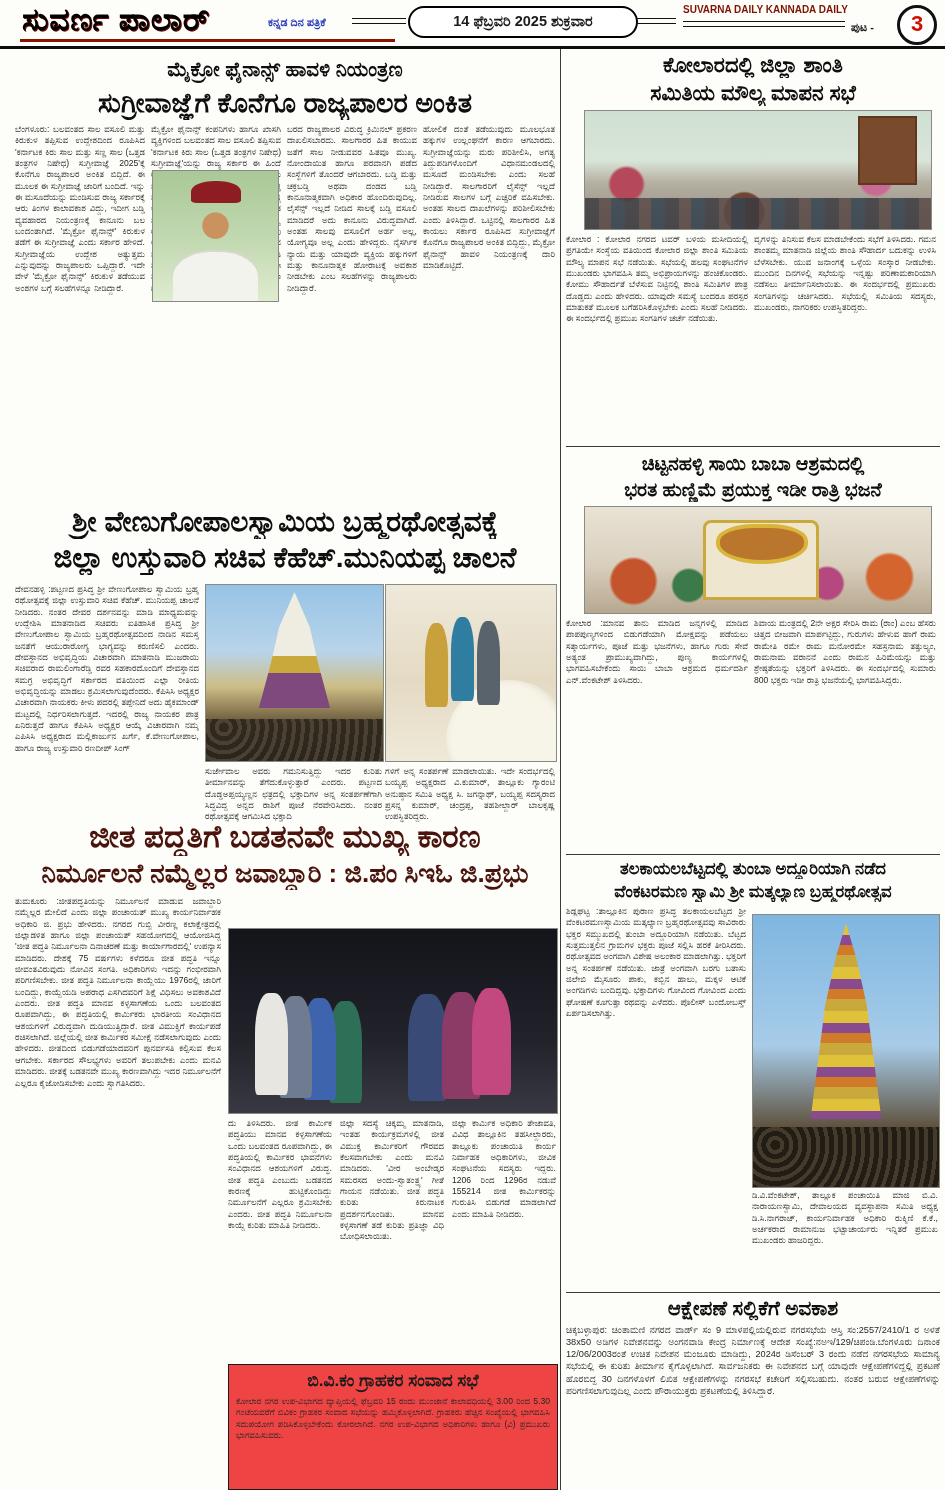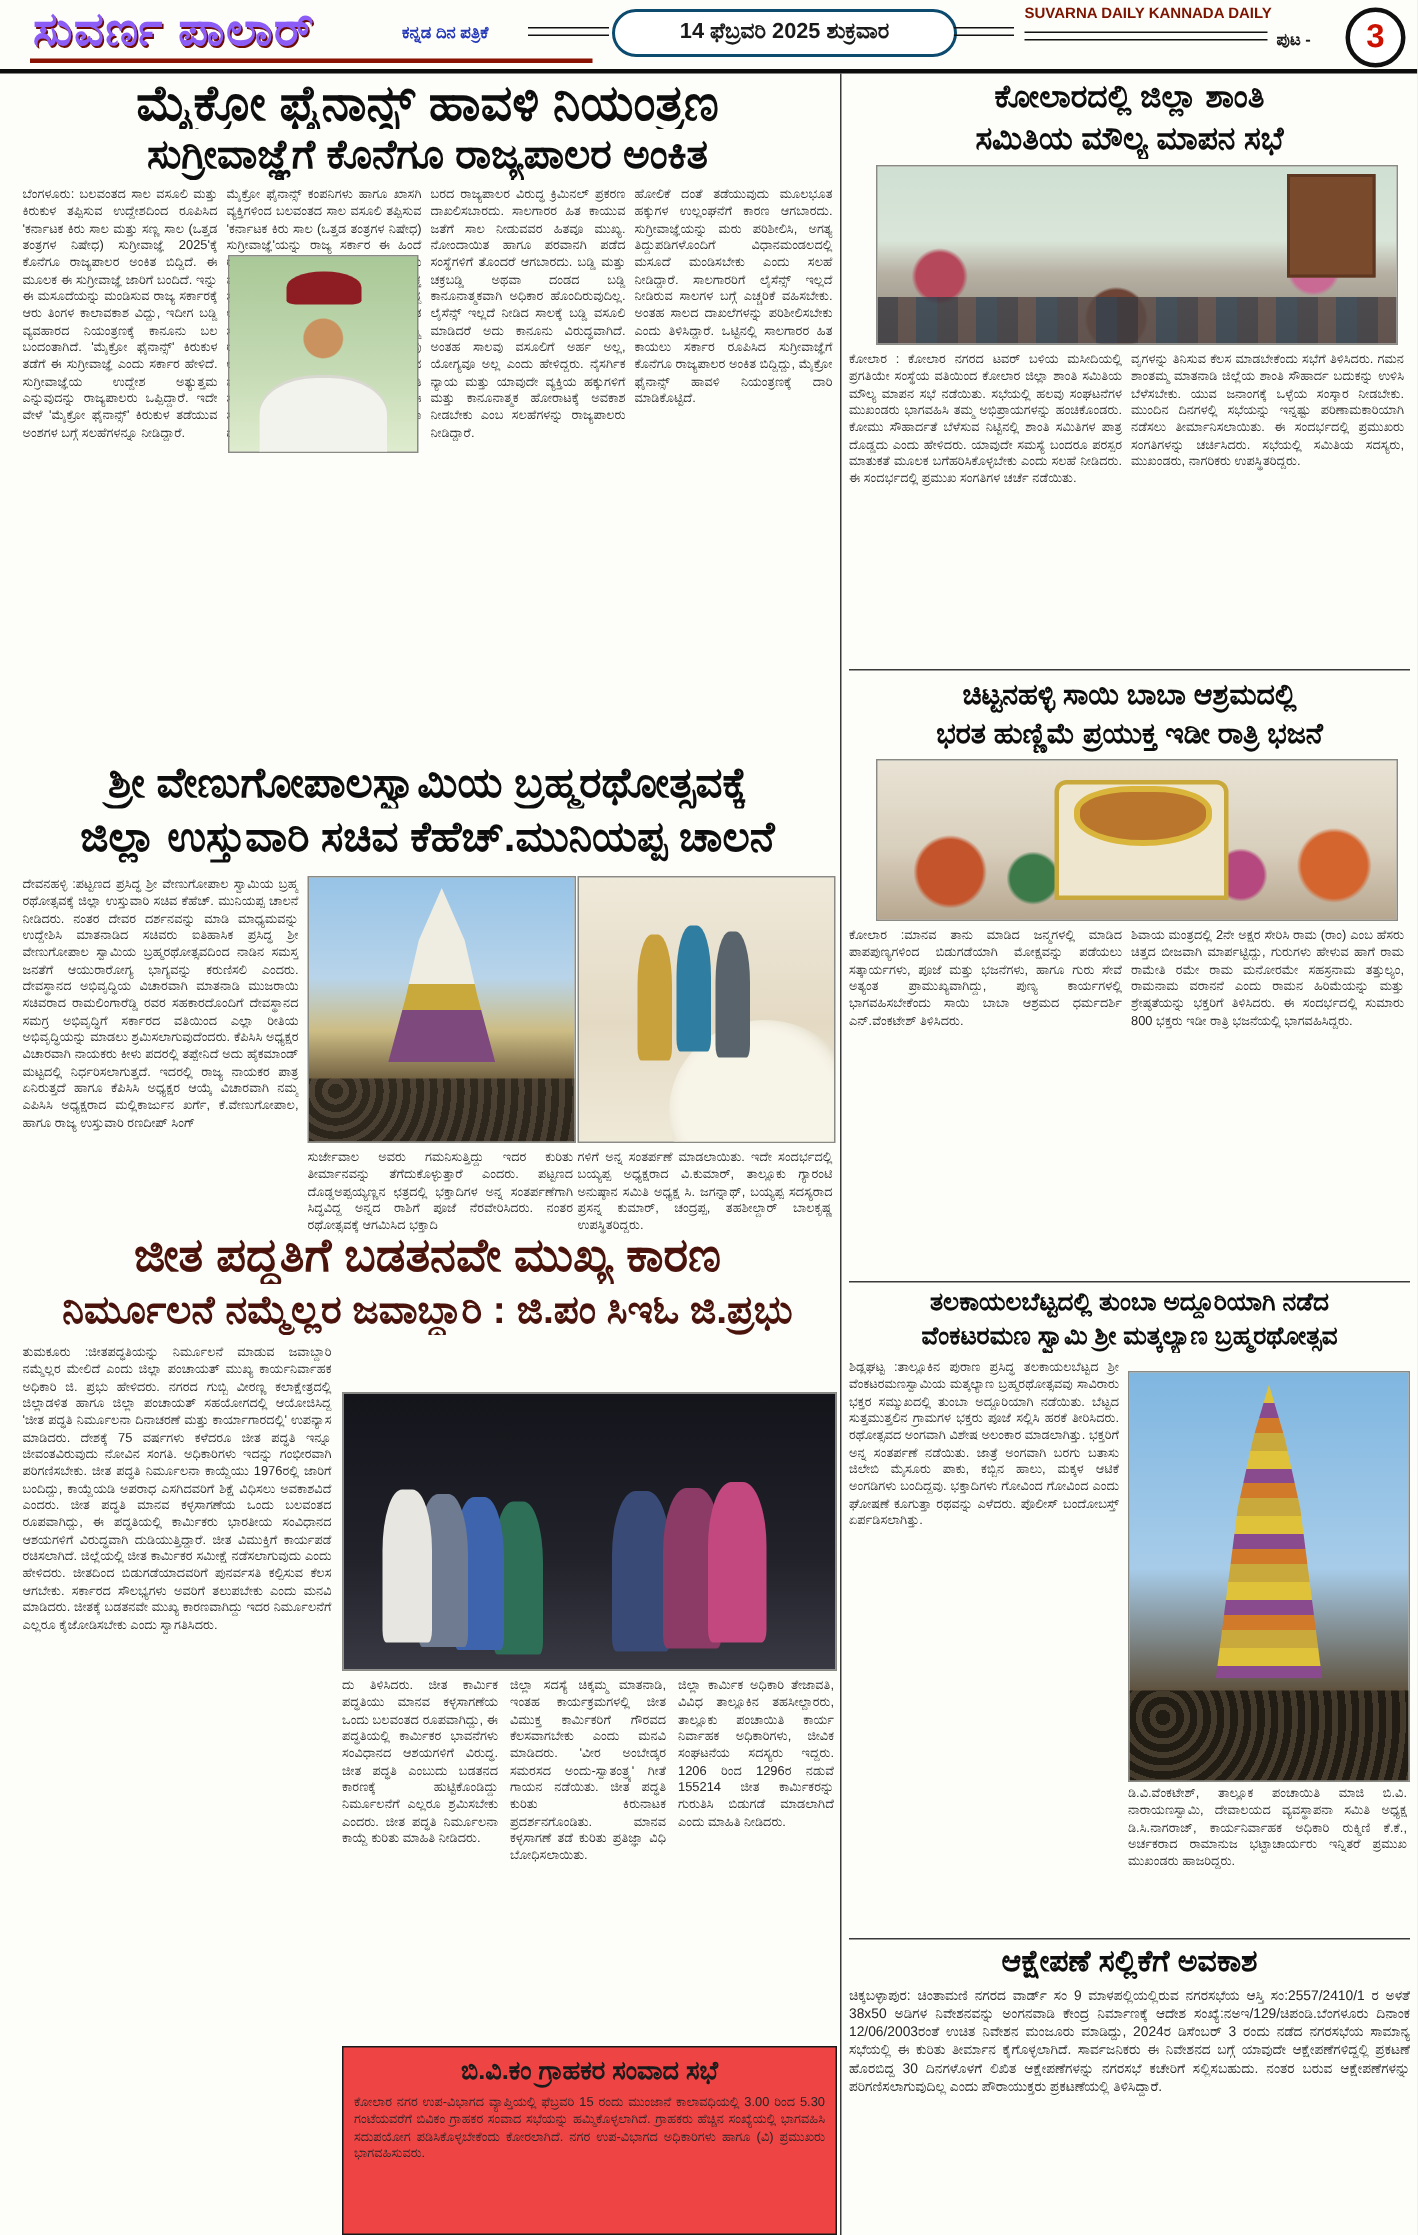--- a/index.html
+++ b/index.html
@@ -7,25 +7,25 @@
         font-family:"Liberation Sans",sans-serif;color:#1b1b1b;overflow:hidden;}
   .abs{position:absolute;}
   .clip{overflow:hidden;}
   .ctr{text-align:center;}
   .hl{font-weight:bold;color:#0e0e0e;}
   .hl-maroon{font-weight:bold;color:#4a140c;}
   .body-col{font-size:8.6px;line-height:1.32;text-align:justify;color:#262626;overflow:hidden;}
   .photo{position:absolute;border:1px solid #8a8a84;overflow:hidden;}
 
   
-  .mast-title{font-size:31px;font-weight:bold;color:#8b5cf6;letter-spacing:1px;white-space:nowrap;
+  .mast-title{font-size:31px;font-weight:bold;color:#000000;letter-spacing:1px;white-space:nowrap;
               text-shadow:1px 1px 0 #6d0c04;}
   .mast-underline{background:#8a1200;}
   .mast-sub{font-size:11px;font-weight:bold;color:#2438b8;white-space:nowrap;}
-  .pill{border:2px solid #0c4a6e;border-radius:16px;font-size:14.5px;font-weight:bold;
+  .pill{border:2px solid #000000;border-radius:16px;font-size:14.5px;font-weight:bold;
         line-height:27px;text-align:center;background:#fff;}
   .dline{border-top:1.5px solid #111;border-bottom:1.5px solid #111;height:4px;}
   .eng-title{font-size:10px;font-weight:bold;color:#7c1400;white-space:nowrap;}
   .page-label{font-size:11px;font-weight:bold;}
   .badge{width:34px;height:34px;border:3px solid #101010;border-radius:50%;
          color:#cc1100;font-size:22px;font-weight:bold;text-align:center;line-height:31px;background:#fff;}
   .rule{background:#0d0d0d;}
   .vrule{background:#3a3a3a;}
   .hdiv{background:#3a3a3a;}
 
@@ -101,21 +101,21 @@
     <div class="abs pill clip" style="left:408px;top:6px;width:226px;height:28px;">14 ಫೆಬ್ರವರಿ 2025 ಶುಕ್ರವಾರ</div>
     <div class="abs dline" style="left:636px;top:18px;width:40px;"></div>
     <div class="abs eng-title clip" style="left:683px;top:4px;width:222px;height:14px;">SUVARNA DAILY KANNADA DAILY</div>
     <div class="abs dline" style="left:683px;top:21px;width:162px;"></div>
     <div class="abs page-label" style="left:851px;top:21px;">ಪುಟ -</div>
     <div class="abs badge" style="left:897px;top:5px;">3</div>
   </div>
   <div class="abs rule" style="left:0;top:46px;width:945px;height:3px;"></div>
   <div class="abs vrule" style="left:560px;top:49px;width:1px;height:1441px;"></div>
 
-  <div class="abs hl ctr clip" style="left:15px;top:54px;width:540px;height:32px;font-size:33px;line-height:30px;">ಮೈಕ್ರೋ ಫೈನಾನ್ಸ್ ಹಾವಳಿ ನಿಯಂತ್ರಣ</div>
+  <div class="abs hl ctr clip" style="left:15px;top:54px;width:540px;height:32px;font-size:20px;line-height:30px;">ಮೈಕ್ರೋ ಫೈನಾನ್ಸ್ ಹಾವಳಿ ನಿಯಂತ್ರಣ</div>
   <div class="abs hl ctr clip" style="left:15px;top:88px;width:540px;height:32px;font-size:27px;line-height:30px;">ಸುಗ್ರೀವಾಜ್ಞೆಗೆ ಕೊನೆಗೂ ರಾಜ್ಯಪಾಲರ ಅಂಕಿತ</div>
   <div class="abs body-col" style="left:15px;top:124px;width:130px;height:376px;">ಬೆಂಗಳೂರು: ಬಲವಂತದ ಸಾಲ ವಸೂಲಿ ಮತ್ತು ಕಿರುಕುಳ ತಪ್ಪಿಸುವ ಉದ್ದೇಶದಿಂದ ರೂಪಿಸಿದ 'ಕರ್ನಾಟಕ ಕಿರು ಸಾಲ ಮತ್ತು ಸಣ್ಣ ಸಾಲ (ಒತ್ತಡ ತಂತ್ರಗಳ ನಿಷೇಧ) ಸುಗ್ರೀವಾಜ್ಞೆ 2025'ಕ್ಕೆ ಕೊನೆಗೂ ರಾಜ್ಯಪಾಲರ ಅಂಕಿತ ಬಿದ್ದಿದೆ. ಈ ಮೂಲಕ ಈ ಸುಗ್ರೀವಾಜ್ಞೆ ಜಾರಿಗೆ ಬಂದಿದೆ. ಇನ್ನು ಈ ಮಸೂದೆಯನ್ನು ಮಂಡಿಸುವ ರಾಜ್ಯ ಸರ್ಕಾರಕ್ಕೆ ಆರು ತಿಂಗಳ ಕಾಲಾವಕಾಶ ವಿದ್ದು, ಇದೀಗ ಬಡ್ಡಿ ವ್ಯವಹಾರದ ನಿಯಂತ್ರಣಕ್ಕೆ ಕಾನೂನು ಬಲ ಬಂದಂತಾಗಿದೆ. 'ಮೈಕ್ರೋ ಫೈನಾನ್ಸ್' ಕಿರುಕುಳ ತಡೆಗೆ ಈ ಸುಗ್ರೀವಾಜ್ಞೆ ಎಂದು ಸರ್ಕಾರ ಹೇಳಿದೆ. ಸುಗ್ರೀವಾಜ್ಞೆಯ ಉದ್ದೇಶ ಅತ್ಯುತ್ತಮ ಎನ್ನುವುದನ್ನು ರಾಜ್ಯಪಾಲರು ಒಪ್ಪಿದ್ದಾರೆ. ಇದೇ ವೇಳೆ 'ಮೈಕ್ರೋ ಫೈನಾನ್ಸ್' ಕಿರುಕುಳ ತಡೆಯುವ ಅಂಶಗಳ ಬಗ್ಗೆ ಸಲಹೆಗಳನ್ನೂ ನೀಡಿದ್ದಾರೆ.</div>
   <div class="abs body-col" style="left:151px;top:124px;width:130px;height:376px;">ಮೈಕ್ರೋ ಫೈನಾನ್ಸ್ ಕಂಪನಿಗಳು ಹಾಗೂ ಖಾಸಗಿ ವ್ಯಕ್ತಿಗಳಿಂದ ಬಲವಂತದ ಸಾಲ ವಸೂಲಿ ತಪ್ಪಿಸುವ 'ಕರ್ನಾಟಕ ಕಿರು ಸಾಲ (ಒತ್ತಡ ತಂತ್ರಗಳ ನಿಷೇಧ) ಸುಗ್ರೀವಾಜ್ಞೆ'ಯನ್ನು ರಾಜ್ಯ ಸರ್ಕಾರ ಈ ಹಿಂದೆ ರಾಜಭವನಕ್ಕೆ ಕಳುಹಿಸಿತ್ತು. ಬಳಿಕ ರಾಜ್ಯಪಾಲರು ವಾಪಸ್ ಕಳುಹಿಸಿದ್ದರು. ಇಲಾಖೆಯಿಂದ ಸೂಕ್ತ ಸ್ಪಷ್ಟೀಕರಣ ನೀಡಲಾಗಿತ್ತು. ಅವರು ಎತ್ತಿದ್ದ ಆಕ್ಷೇಪಗಳಿಗೆ ವಿವರವಾದ ಸ್ಪಷ್ಟೀಕರಣ ಸಹಿತ ಸುಗ್ರೀವಾಜ್ಞೆಯನ್ನು ಫೆ.11ರಂದು ಮತ್ತೊಮ್ಮೆ ರಾಜ್ಯಪಾಲರಿಗೆ ರವಾನಿಸಿತ್ತು. ಹೀಗಾಗಿ ಸದ್ಯ ಕೆಲವು ಉಪಯುಕ್ತ ಬದಲಾವಣೆಗಳನ್ನು ಸೂಚಿಸುವ ಮೂಲಕ ಸುಗ್ರೀವಾಜ್ಞೆಗೆ ರಾಜ್ಯಪಾಲರು ಸಮ್ಮತಿ ಸೂಚಿಸಿದ್ದಾರೆ. ರಾಜ್ಯಪಾಲರ ಸಲಹೆಗಳೇನು?: ಈ ಸುಗ್ರೀವಾಜ್ಞೆಯನ್ನು ತಪ್ಪು ಗ್ರಹಿಕೆ ಅಥವಾ ದುರ್ಬಳಕೆ ಮಾಡಿಕೊಂಡು ಆರೋಪಿ</div>
   <div class="abs body-col" style="left:287px;top:124px;width:130px;height:376px;">ಬರದ ರಾಜ್ಯಪಾಲರ ವಿರುದ್ಧ ಕ್ರಿಮಿನಲ್ ಪ್ರಕರಣ ದಾಖಲಿಸಬಾರದು. ಸಾಲಗಾರರ ಹಿತ ಕಾಯುವ ಜತೆಗೆ ಸಾಲ ನೀಡುವವರ ಹಿತವೂ ಮುಖ್ಯ. ನೋಂದಾಯಿತ ಹಾಗೂ ಪರವಾನಗಿ ಪಡೆದ ಸಂಸ್ಥೆಗಳಿಗೆ ತೊಂದರೆ ಆಗಬಾರದು. ಬಡ್ಡಿ ಮತ್ತು ಚಕ್ರಬಡ್ಡಿ ಅಥವಾ ದಂಡದ ಬಡ್ಡಿ ಕಾನೂನಾತ್ಮಕವಾಗಿ ಅಧಿಕಾರ ಹೊಂದಿರುವುದಿಲ್ಲ. ಲೈಸೆನ್ಸ್ ಇಲ್ಲದೆ ನೀಡಿದ ಸಾಲಕ್ಕೆ ಬಡ್ಡಿ ವಸೂಲಿ ಮಾಡಿದರೆ ಅದು ಕಾನೂನು ವಿರುದ್ಧವಾಗಿದೆ. ಅಂತಹ ಸಾಲವು ವಸೂಲಿಗೆ ಅರ್ಹ ಅಲ್ಲ, ಯೋಗ್ಯವೂ ಅಲ್ಲ ಎಂದು ಹೇಳಿದ್ದರು. ನೈಸರ್ಗಿಕ ನ್ಯಾಯ ಮತ್ತು ಯಾವುದೇ ವ್ಯಕ್ತಿಯ ಹಕ್ಕುಗಳಿಗೆ ಮತ್ತು ಕಾನೂನಾತ್ಮಕ ಹೋರಾಟಕ್ಕೆ ಅವಕಾಶ ನೀಡಬೇಕು ಎಂಬ ಸಲಹೆಗಳನ್ನು ರಾಜ್ಯಪಾಲರು ನೀಡಿದ್ದಾರೆ.</div>
   <div class="abs body-col" style="left:423px;top:124px;width:132px;height:376px;">ಹೋಲಿಕೆ ದಂತೆ ತಡೆಯುವುದು ಮೂಲಭೂತ ಹಕ್ಕುಗಳ ಉಲ್ಲಂಘನೆಗೆ ಕಾರಣ ಆಗಬಾರದು. ಸುಗ್ರೀವಾಜ್ಞೆಯನ್ನು ಮರು ಪರಿಶೀಲಿಸಿ, ಅಗತ್ಯ ತಿದ್ದುಪಡಿಗಳೊಂದಿಗೆ ವಿಧಾನಮಂಡಲದಲ್ಲಿ ಮಸೂದೆ ಮಂಡಿಸಬೇಕು ಎಂದು ಸಲಹೆ ನೀಡಿದ್ದಾರೆ. ಸಾಲಗಾರರಿಗೆ ಲೈಸೆನ್ಸ್ ಇಲ್ಲದೆ ನೀಡಿರುವ ಸಾಲಗಳ ಬಗ್ಗೆ ಎಚ್ಚರಿಕೆ ವಹಿಸಬೇಕು. ಅಂತಹ ಸಾಲದ ದಾಖಲೆಗಳನ್ನು ಪರಿಶೀಲಿಸಬೇಕು ಎಂದು ತಿಳಿಸಿದ್ದಾರೆ. ಒಟ್ಟಿನಲ್ಲಿ ಸಾಲಗಾರರ ಹಿತ ಕಾಯಲು ಸರ್ಕಾರ ರೂಪಿಸಿದ ಸುಗ್ರೀವಾಜ್ಞೆಗೆ ಕೊನೆಗೂ ರಾಜ್ಯಪಾಲರ ಅಂಕಿತ ಬಿದ್ದಿದ್ದು, ಮೈಕ್ರೋ ಫೈನಾನ್ಸ್ ಹಾವಳಿ ನಿಯಂತ್ರಣಕ್ಕೆ ದಾರಿ ಮಾಡಿಕೊಟ್ಟಿದೆ.</div>
   <div class="photo ph-governor" style="left:152px;top:170px;width:125px;height:130px;"></div>
 
   <div class="abs hl ctr clip" style="left:15px;top:506px;width:540px;height:33px;font-size:28px;line-height:31px;">ಶ್ರೀ ವೇಣುಗೋಪಾಲಸ್ವಾಮಿಯ ಬ್ರಹ್ಮರಥೋತ್ಸವಕ್ಕೆ</div>
   <div class="abs hl ctr clip" style="left:15px;top:542px;width:540px;height:33px;font-size:28px;line-height:31px;">ಜಿಲ್ಲಾ ಉಸ್ತುವಾರಿ ಸಚಿವ ಕೆಹೆಚ್.ಮುನಿಯಪ್ಪ ಚಾಲನೆ</div>
   <div class="abs body-col" style="left:15px;top:584px;width:184px;height:264px;">ದೇವನಹಳ್ಳಿ :ಪಟ್ಟಣದ ಪ್ರಸಿದ್ಧ ಶ್ರೀ ವೇಣುಗೋಪಾಲ ಸ್ವಾಮಿಯ ಬ್ರಹ್ಮ ರಥೋತ್ಸವಕ್ಕೆ ಜಿಲ್ಲಾ ಉಸ್ತುವಾರಿ ಸಚಿವ ಕೆಹೆಚ್. ಮುನಿಯಪ್ಪ ಚಾಲನೆ ನೀಡಿದರು. ನಂತರ ದೇವರ ದರ್ಶನವನ್ನು ಮಾಡಿ ಮಾಧ್ಯಮವನ್ನು ಉದ್ದೇಶಿಸಿ ಮಾತನಾಡಿದ ಸಚಿವರು ಐತಿಹಾಸಿಕ ಪ್ರಸಿದ್ಧ ಶ್ರೀ ವೇಣುಗೋಪಾಲ ಸ್ವಾಮಿಯ ಬ್ರಹ್ಮರಥೋತ್ಸವದಿಂದ ನಾಡಿನ ಸಮಸ್ತ ಜನತೆಗೆ ಆಯುರಾರೋಗ್ಯ ಭಾಗ್ಯವನ್ನು ಕರುಣಿಸಲಿ ಎಂದರು. ದೇವಸ್ಥಾನದ ಅಭಿವೃದ್ಧಿಯ ವಿಚಾರವಾಗಿ ಮಾತನಾಡಿ ಮುಜರಾಯಿ ಸಚಿವರಾದ ರಾಮಲಿಂಗಾರೆಡ್ಡಿ ರವರ ಸಹಕಾರದೊಂದಿಗೆ ದೇವಸ್ಥಾನದ ಸಮಗ್ರ ಅಭಿವೃದ್ಧಿಗೆ ಸರ್ಕಾರದ ವತಿಯಿಂದ ಎಲ್ಲಾ ರೀತಿಯ ಅಭಿವೃದ್ಧಿಯನ್ನು ಮಾಡಲು ಶ್ರಮಿಸಲಾಗುವುದೆಂದರು. ಕೆಪಿಸಿಸಿ ಅಧ್ಯಕ್ಷರ ವಿಚಾರವಾಗಿ ನಾಯಕರು ಕೀಳು ಪದರಲ್ಲಿ ತಪ್ಪೇನಿದೆ ಅದು ಹೈಕಮಾಂಡ್ ಮಟ್ಟದಲ್ಲಿ ನಿರ್ಧರಿಸಲಾಗುತ್ತದೆ. ಇದರಲ್ಲಿ ರಾಜ್ಯ ನಾಯಕರ ಪಾತ್ರ ಏನಿರುತ್ತದೆ ಹಾಗೂ ಕೆಪಿಸಿಸಿ ಅಧ್ಯಕ್ಷರ ಆಯ್ಕೆ ವಿಚಾರವಾಗಿ ನಮ್ಮ ಎಪಿಸಿಸಿ ಅಧ್ಯಕ್ಷರಾದ ಮಲ್ಲಿಕಾರ್ಜುನ ಖರ್ಗೆ, ಕೆ.ವೇಣುಗೋಪಾಲ, ಹಾಗೂ ರಾಜ್ಯ ಉಸ್ತುವಾರಿ ರಣದೀಪ್ ಸಿಂಗ್</div>

